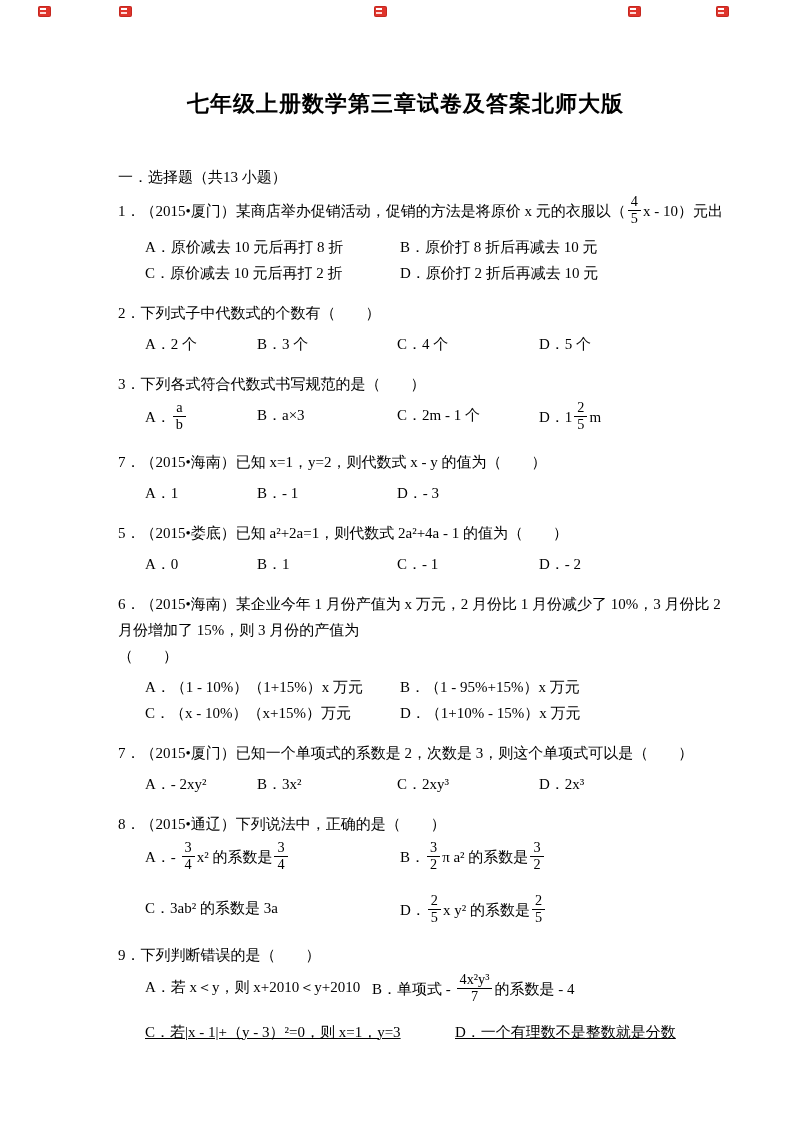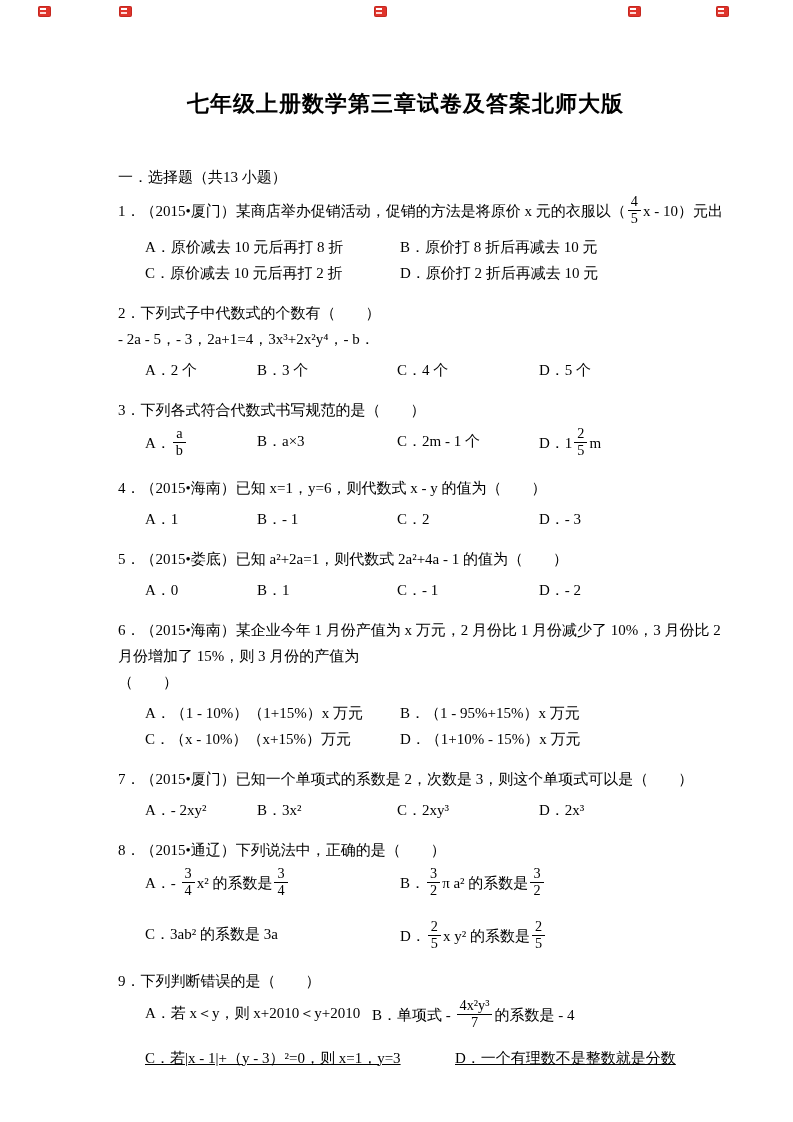--- a/index.html
+++ b/index.html
@@ -98,21 +98,20 @@
     <div class="opts cols2">
       <span class="opt">A．原价减去 10 元后再打 8 折</span>
       <span class="opt">B．原价打 8 折后再减去 10 元</span>
       <span class="opt">C．原价减去 10 元后再打 2 折</span>
       <span class="opt">D．原价打 2 折后再减去 10 元</span>
     </div>
   </section>
 
   <section class="question">
     <div class="stem">2．下列式子中代数式的个数有（　　）</div>
-    <div class="expr">- 2a - 5，- 3，2a+1=4，3x³+2x²y⁴，- b．</div>
     <div class="opts cols4">
       <span class="opt">A．2 个</span>
       <span class="opt">B．3 个</span>
       <span class="opt">C．4 个</span>
       <span class="opt">D．5 个</span>
     </div>
   </section>
 
   <section class="question">
     <div class="stem">3．下列各式符合代数式书写规范的是（　　）</div>
@@ -124,25 +123,24 @@
       <span class="opt">B．a×3</span>
       <span class="opt">C．2m - 1 个</span>
       <span class="opt">D．1<span class="frac">
             <span>2</span>
             <span class="den">5</span>
           </span>m</span>
     </div>
   </section>
 
   <section class="question">
-    <div class="stem">4．（2015•海南）已知 x=1，y=6，则代数式 x - y 的值为（　　）</div>
+    <div class="stem">7．（2015•海南）已知 x=1，y=2，则代数式 x - y 的值为（　　）</div>
     <div class="opts cols4">
       <span class="opt">A．1</span>
       <span class="opt">B．- 1</span>
-      <span class="opt">C．2</span>
       <span class="opt">D．- 3</span>
     </div>
   </section>
 
   <section class="question">
     <div class="stem">5．（2015•娄底）已知 a²+2a=1，则代数式 2a²+4a - 1 的值为（　　）</div>
     <div class="opts cols4">
       <span class="opt">A．0</span>
       <span class="opt">B．1</span>
       <span class="opt">C．- 1</span>

